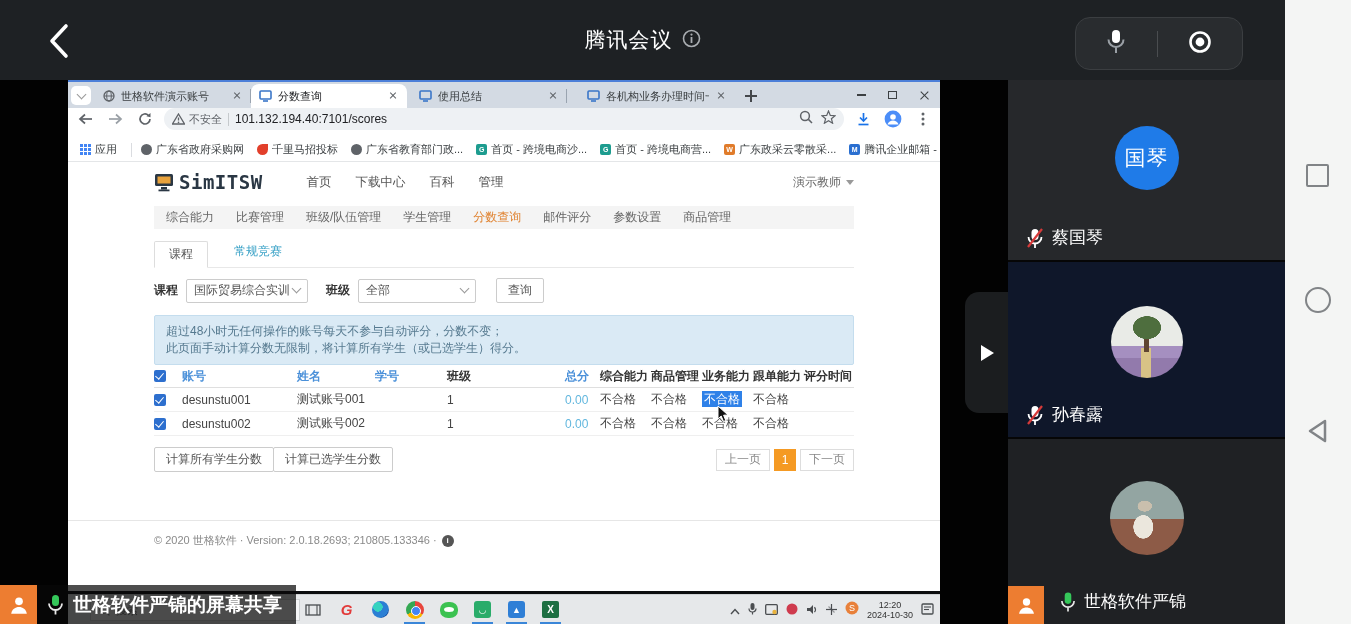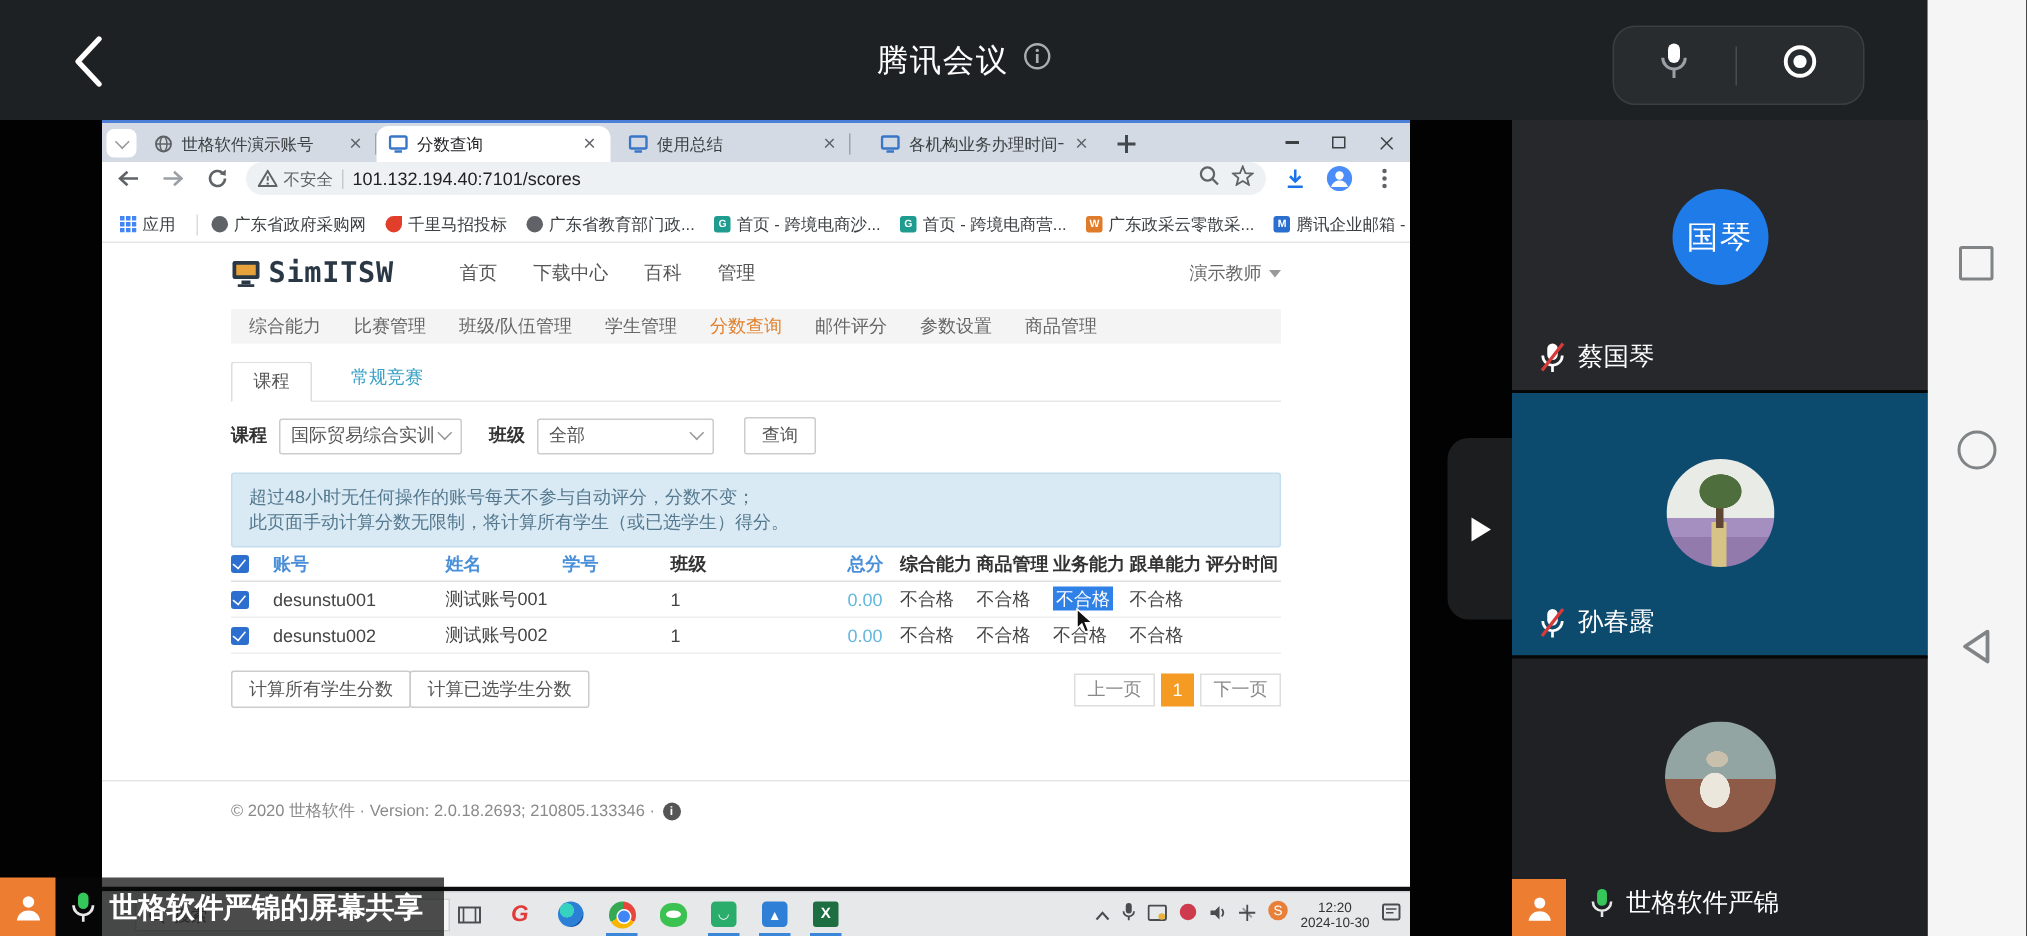--- a/index.html
+++ b/index.html
@@ -130,21 +130,21 @@
 .banner-band{position:absolute;left:37px;top:505px;height:39px;background:rgba(8,8,8,.72);display:flex;align-items:center;gap:9px;padding:0 14px 0 10px;z-index:5}
 .banner-txt{color:#fff;font-size:19px;font-weight:bold;white-space:nowrap}
 
 
 .handle{position:absolute;left:965px;top:212px;width:43px;height:121px;background:#1b1d1f;border-radius:14px 0 0 14px;display:flex;align-items:center;justify-content:center;cursor:pointer;z-index:7}
 
 
 .side{position:absolute;left:1008px;top:80px;width:277px;height:544px;display:flex;flex-direction:column}
 .tile{position:relative;width:277px}
 .tile1{height:180px;background:#26282b}
-.tile2{height:177px;background:#0c4a6e;border-top:2px solid #060606}
+.tile2{height:177px;background:#0f172a;border-top:2px solid #060606}
 .tile3{height:187px;background:#1f2124;border-top:2px solid #060606}
 .av-blue{position:absolute;left:50%;top:46px;transform:translateX(-50%);width:64px;height:64px;border-radius:50%;background:#1f7be8;display:flex;align-items:center;justify-content:center;color:#fff;font-size:21px;letter-spacing:1px}
 .av-tree{position:absolute;left:50%;top:44px;transform:translateX(-50%);width:72px;height:72px;border-radius:50%;background-repeat:no-repeat;background-image:
  radial-gradient(ellipse 32% 26% at 50% 30%,#4e6e3e 60%,rgba(0,0,0,0) 62%),
  linear-gradient(#5f4632,#5f4632),
  linear-gradient(#d8c386,#d8c386),
  linear-gradient(180deg,#e9ebe7 0 55%,#a58fc0 55% 72%,#927aac 72% 100%);
  background-size:100% 100%,7% 20%,14% 42%,100% 100%;background-position:0 0,50% 55%,50% 100%,0 0}
 .av-scene{position:absolute;left:50%;top:42px;transform:translateX(-50%);width:74px;height:74px;border-radius:50%;background-repeat:no-repeat;background-image:
  radial-gradient(ellipse 16% 12% at 47% 34%,#c9bfad 60%,rgba(0,0,0,0) 62%),

